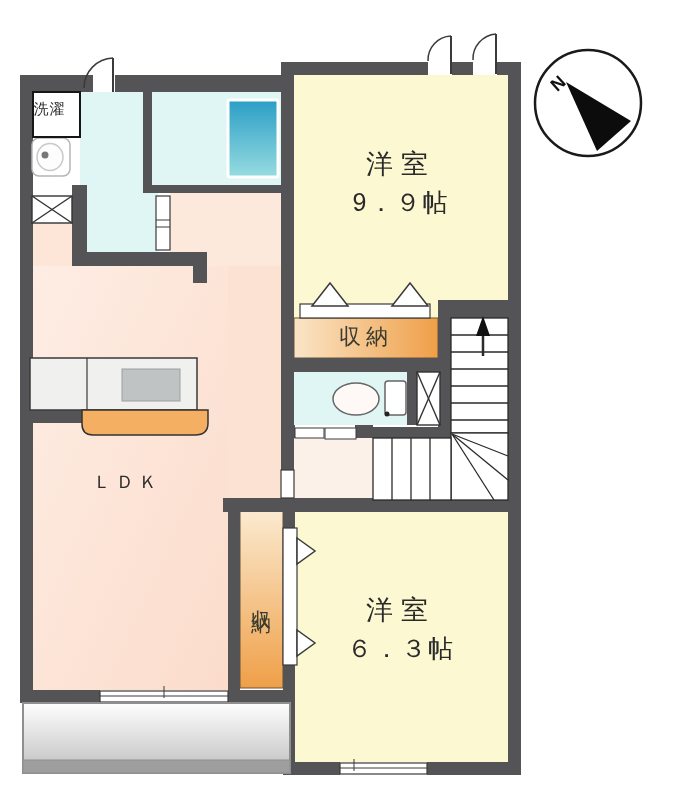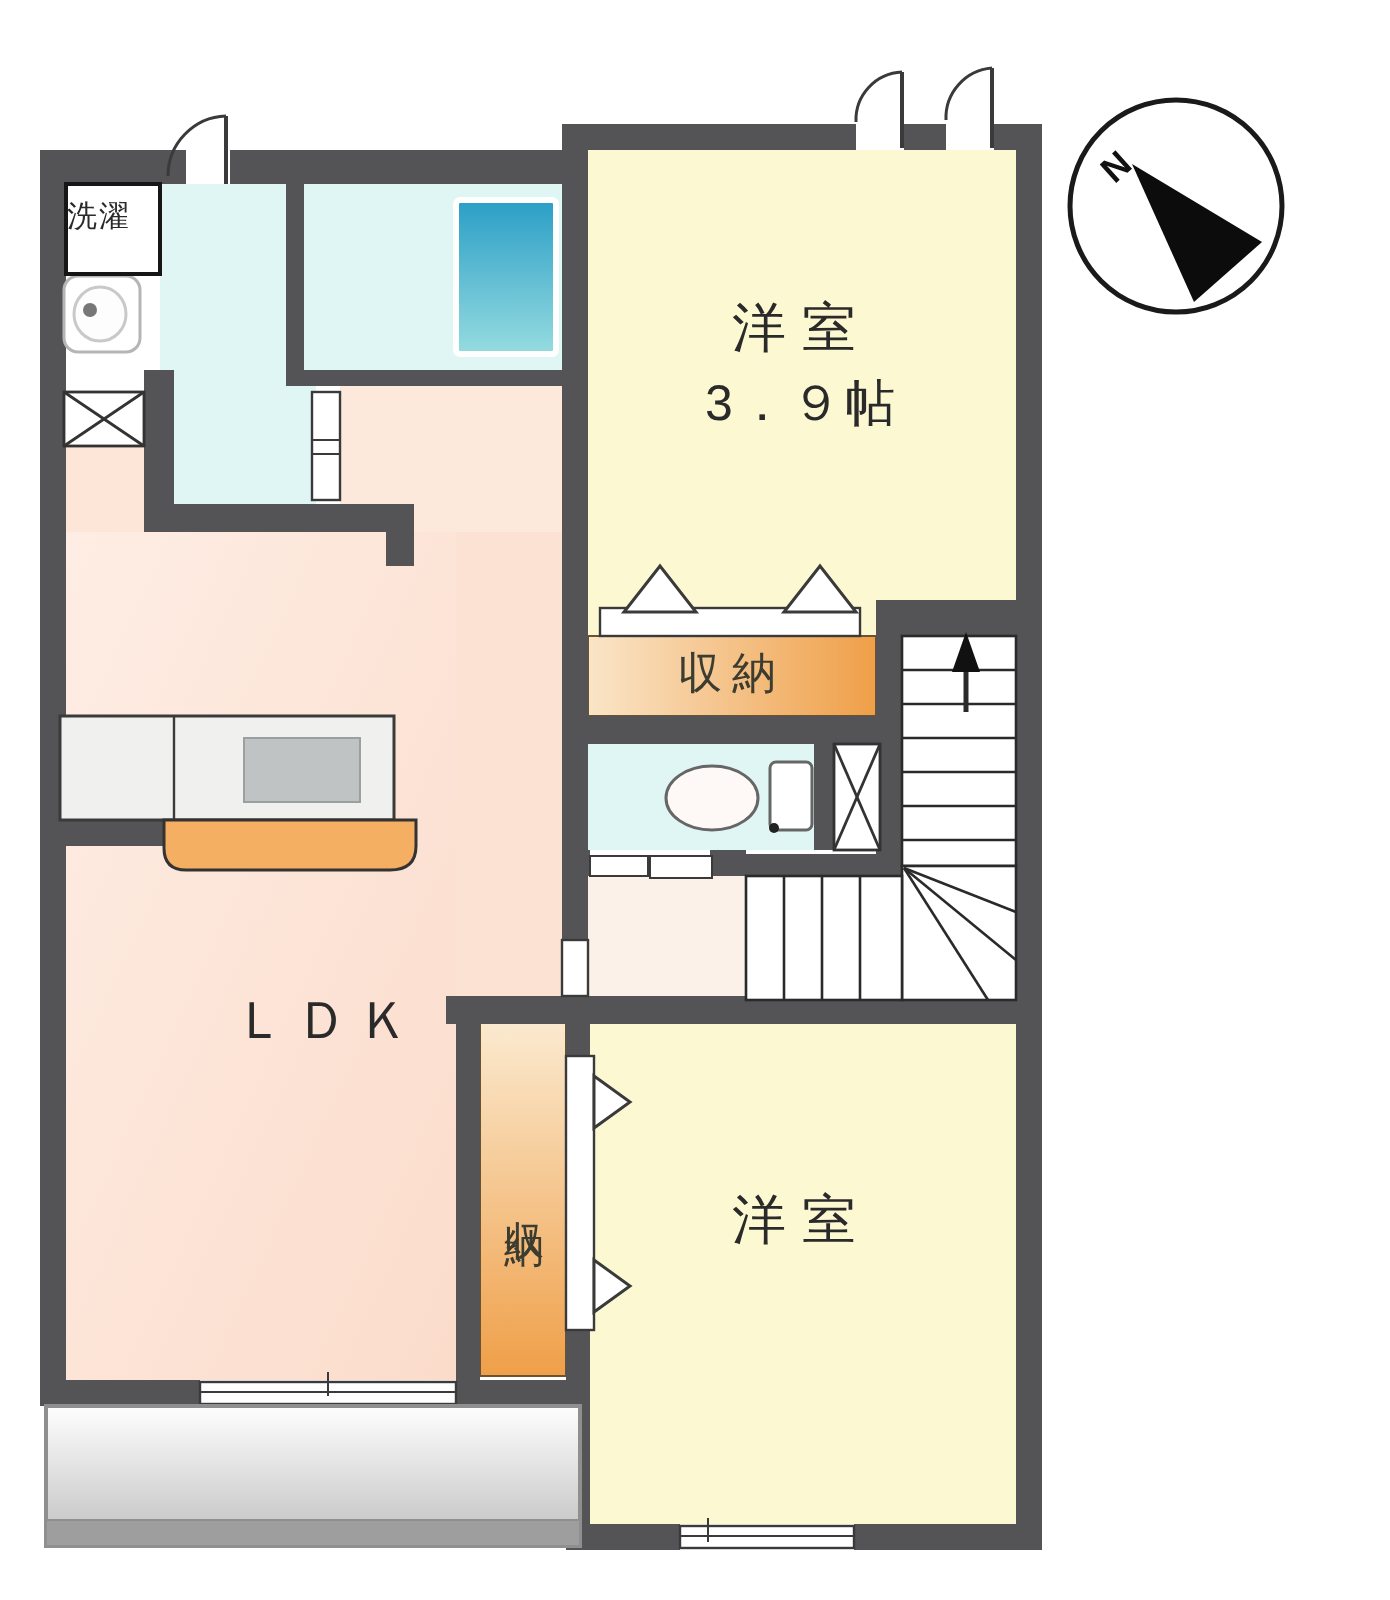--- a/index.html
+++ b/index.html
@@ -4,21 +4,21 @@
 <style>
   html,body{margin:0;padding:0;background:#ffffff;}
   .page{position:relative;width:695px;height:800px;background:#ffffff;overflow:hidden;
         font-family:"Liberation Sans","DejaVu Sans",sans-serif;color:#1f1f1f;}
   svg{position:absolute;left:0;top:0;}
   .lbl{position:absolute;text-align:center;color:#2a2a2a;line-height:1.1;white-space:nowrap;}
   .lbl-laundry{left:33px;top:101px;width:33px;font-size:15px;letter-spacing:1px;}
   .lbl-r1-name{left:294px;top:150px;width:214px;font-size:27px;letter-spacing:8px;}
   .lbl-r1-size{left:294px;top:189px;width:214px;font-size:25px;letter-spacing:2px;}
   .lbl-closet1{left:294px;top:325px;width:144px;font-size:22px;letter-spacing:5px;color:#3c3c30;}
-  .lbl-ldk{left:20px;top:496px;width:215px;font-size:26px;letter-spacing:5px;margin-left:36px;}
+  .lbl-ldk{left:20px;top:473px;width:215px;font-size:18px;letter-spacing:5px;}
   .lbl-ldk-size{left:20px;top:525px;width:215px;font-size:23px;}
   .lbl-closet2{left:240px;top:508px;width:43px;height:180px;font-size:20px;letter-spacing:4px;
                writing-mode:vertical-rl;display:flex;align-items:center;justify-content:center;color:#3c3c30;}
   .lbl-r2-name{left:294px;top:596px;width:214px;font-size:27px;letter-spacing:8px;}
   .lbl-r2-size{left:294px;top:635px;width:214px;font-size:25px;letter-spacing:2px;}
 </style>
 </head>
 <body>
 
 <div class="page">
@@ -193,19 +193,20 @@
 
   <g>
     <circle cx="588" cy="103" r="53" fill="#ffffff" stroke="#1a1a1a" stroke-width="2.5"></circle>
     <polygon points="566,82 631,121 597,151" fill="#0c0c0c"></polygon>
     <text x="551" y="90" font-size="18" font-weight="bold" fill="#111111" transform="rotate(-42 557 83)" font-family="Liberation Sans, sans-serif">N</text>
   </g>
 </svg>
 
 <div class="lbl lbl-laundry">洗濯</div>
 <div class="lbl lbl-r1-name">洋室</div>
-<div class="lbl lbl-r1-size">3．９帖</div>
+<div class="lbl lbl-r1-size">9．９帖</div>
 <div class="lbl lbl-closet1">収納</div>
 <div class="lbl lbl-ldk">ＬＤＫ</div>
 <div class="lbl lbl-closet2">収納</div>
 <div class="lbl lbl-r2-name">洋室</div>
+<div class="lbl lbl-r2-size">６．３帖</div>
 
 </div>
 
 </body></html>

